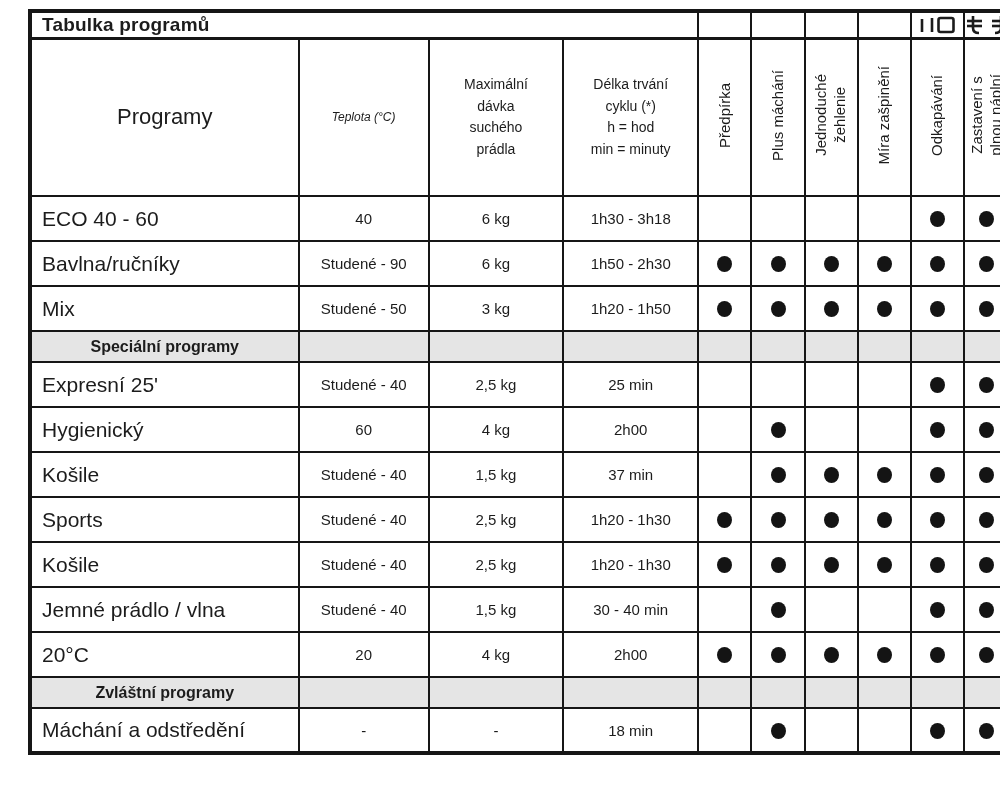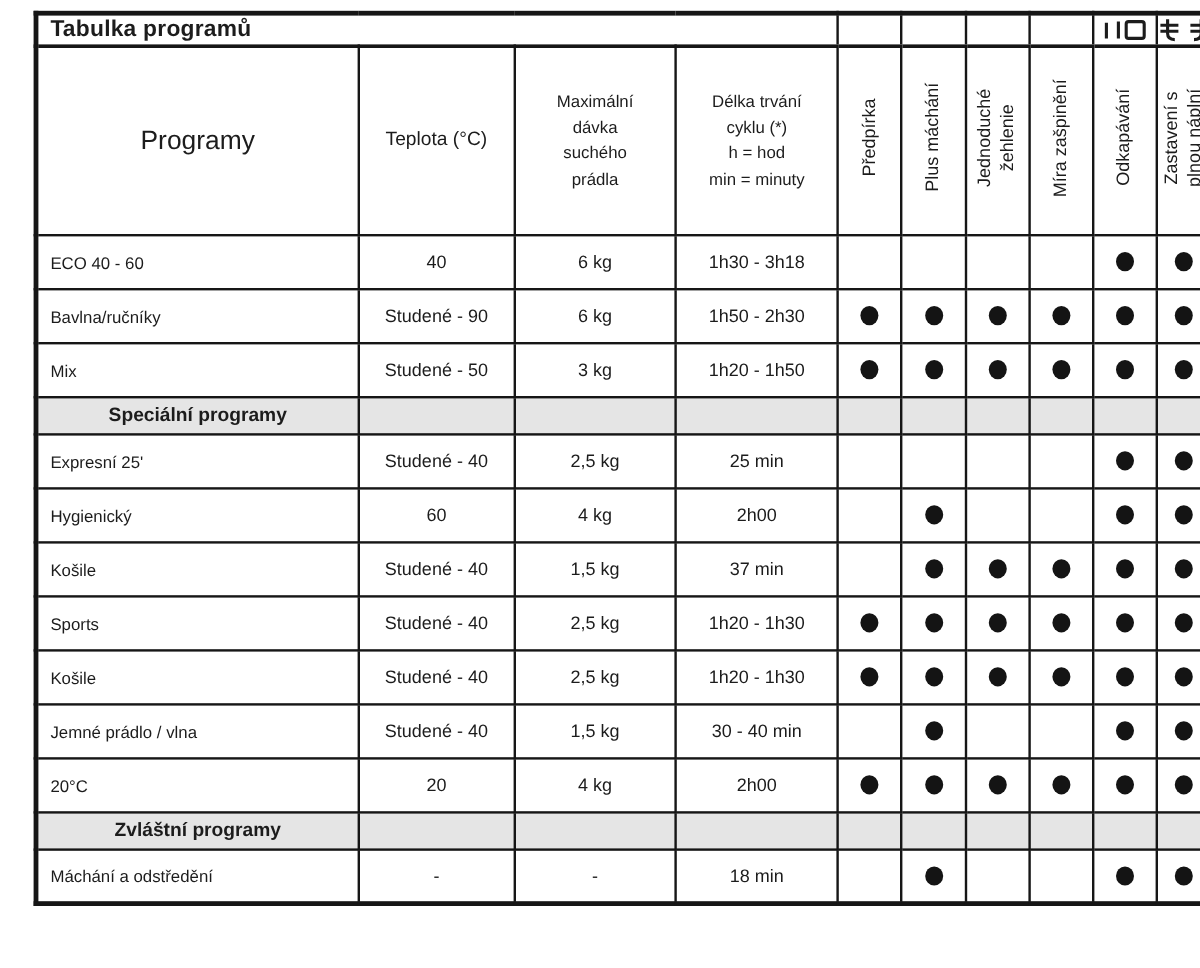--- a/index.html
+++ b/index.html
@@ -41,36 +41,36 @@
     text-align: left;
     padding: 0 0 0 10px;
     letter-spacing: 0.2px;
   }
   .lcd-cell { text-align: center; vertical-align: middle; padding: 0; }
   .lcd-cell svg { display: block; margin: 0 auto; }
 
   tr.header-row { height: 158px; }
   tr.header-row th { font-weight: normal; vertical-align: middle; text-align: center; padding: 0; }
   .h-programs { font-size: 22px; }
-  .h-temp { font-size: 16px; }
+  .h-temp { font-size: 12px; font-style: italic; }
   .h-multi { font-size: 14px; white-space: pre-line; line-height: 1.55; }
   .h-rot { vertical-align: middle; }
   .rot {
     display: inline-block;
     writing-mode: vertical-rl;
     transform: rotate(180deg);
     white-space: pre-line;
     font-size: 15px;
     line-height: 1.25;
     max-height: 150px;
   }
 
   tbody tr { height: 45px; }
   tbody tr.section-row { height: 31px; }
-  .name-cell { font-size: 14px; text-align: left; padding: 0 4px 0 10px; vertical-align: middle; }
+  .name-cell { font-size: 21px; text-align: left; padding: 0 4px 0 10px; vertical-align: middle; }
   .val-cell  { font-size: 15px; text-align: center; vertical-align: middle; }
   .opt-cell  { text-align: center; vertical-align: middle; padding: 0; }
   .dot {
     display: inline-block;
     width: 15px;
     height: 16px;
     border-radius: 50%;
     background: #141414;
     vertical-align: middle;
   }

